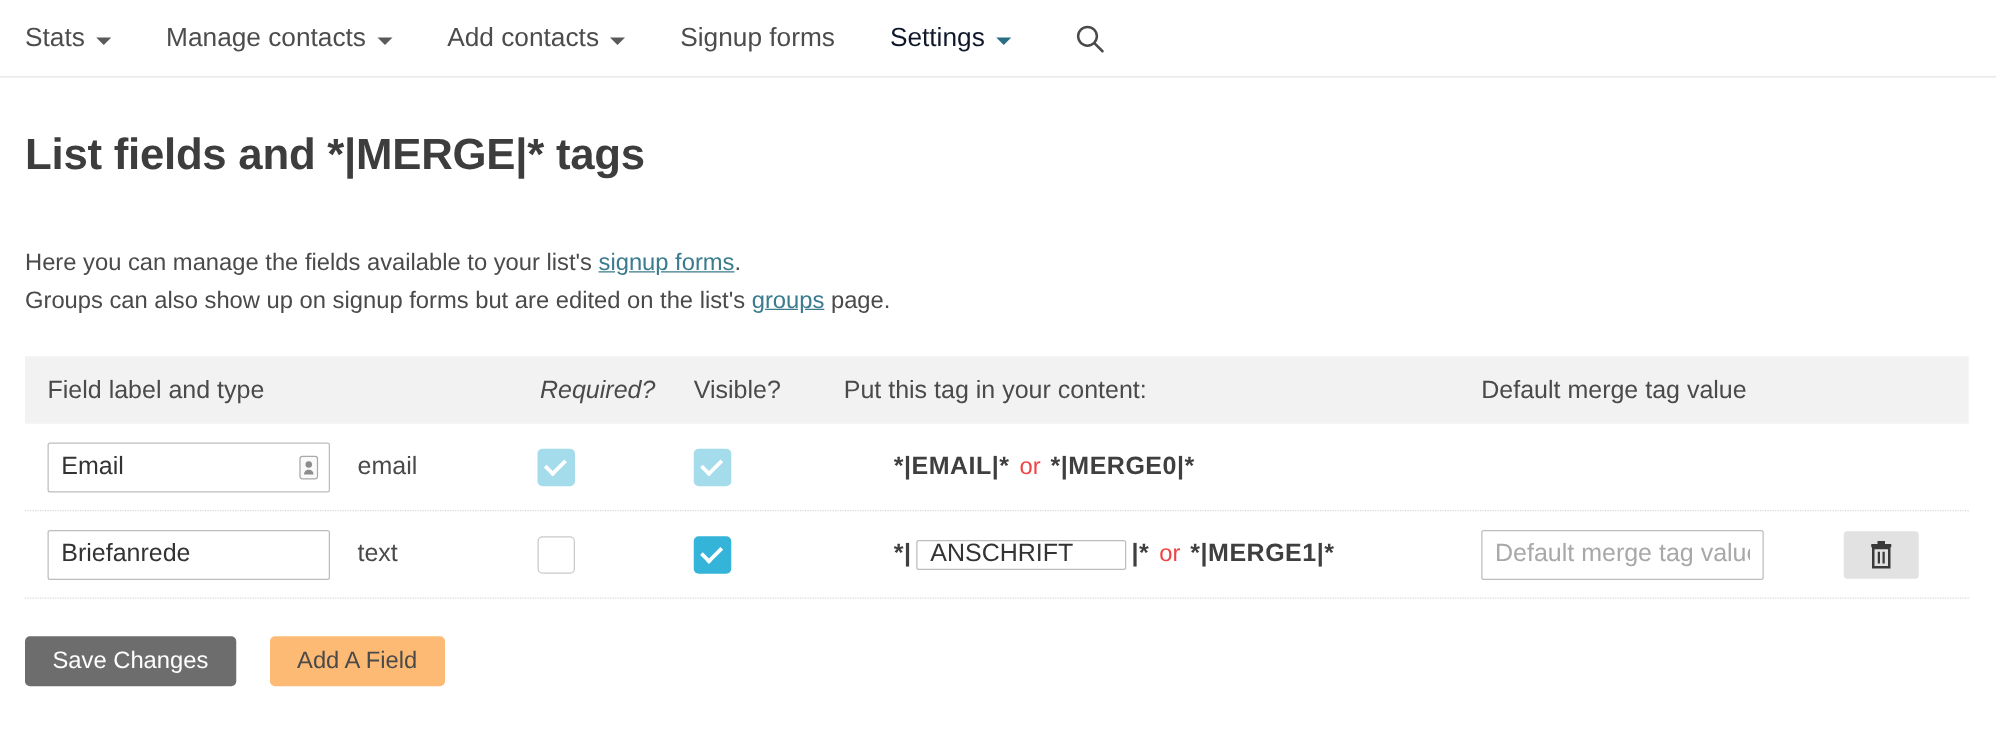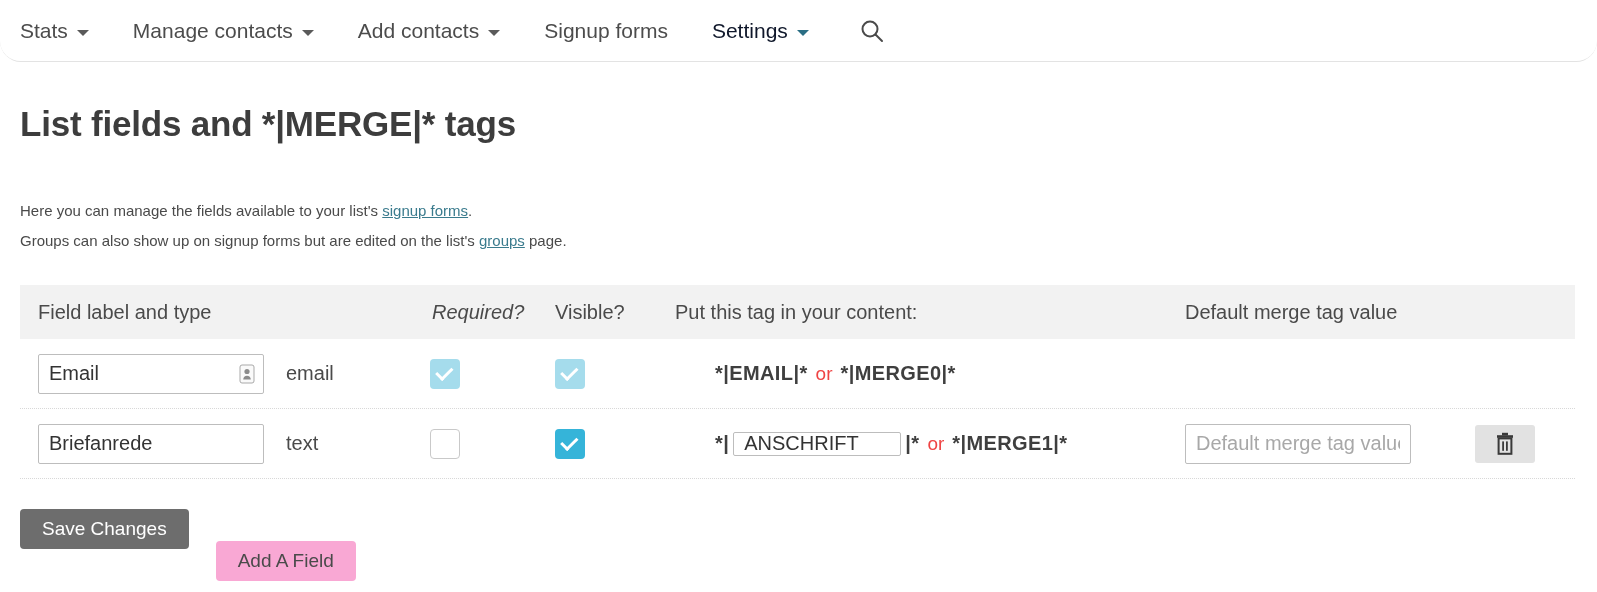--- a/index.html
+++ b/index.html
@@ -13,21 +13,20 @@
   }
 
   
   #topnav {
     height: 62px;
     border-bottom: 1px solid #e3e3e3;
     display: flex;
     align-items: center;
     padding-left: 20px;
     gap: 0px;
-    border-radius: 21px;
   }
   .nav-item {
     display: flex;
     align-items: center;
     gap: 9px;
     font-size: 21px;
     color: #4c4c4c;
     margin-right: 44px;
     cursor: pointer;
     white-space: nowrap;
@@ -52,21 +51,21 @@
     margin: 42px 0 0 20px;
     font-size: 35px;
     font-weight: bold;
     color: #3d3d3d;
     letter-spacing: -0.2px;
   }
 
   
   #intro {
     margin: 52px 0 0 20px;
-    font-size: 15px;
+    font-size: 19px;
     line-height: 30px;
     color: #4a4a4a;
   }
   #intro a {
     color: #3a7b8d;
     text-decoration: underline;
   }
 
   
   #fields-table {
@@ -192,21 +191,21 @@
   .btn {
     border: none;
     border-radius: 4px;
     font-size: 19px;
     font-family: "Liberation Sans", sans-serif;
     cursor: pointer;
     height: 40px;
     padding: 0 22px;
   }
   .btn-primary { background: #6d6d6d; color: #ffffff; font-weight: normal; }
-  .btn-secondary { background: #f9a8d4; color: #4a4a4a; margin-top: 32px; }
+  .btn-secondary { background: #fdba74; color: #4a4a4a; }
 </style>
 </head>
 <body>
 
 <div id="topnav">
 
   <div class="nav-item">
     <span>Stats</span>
     <span class="caret"></span>
   </div>

